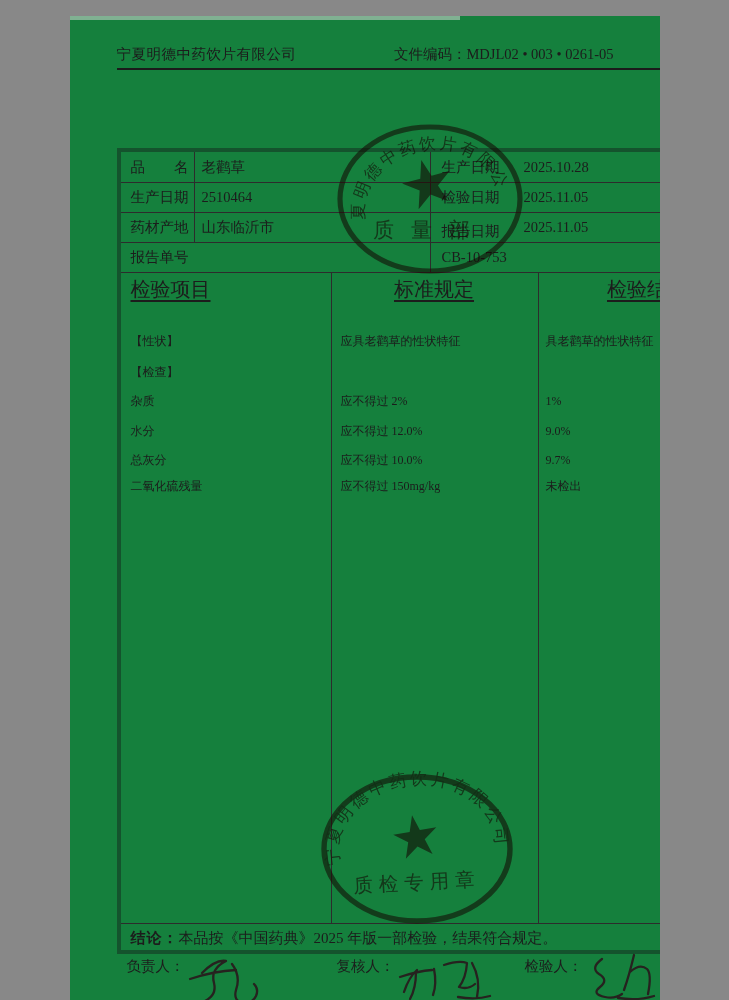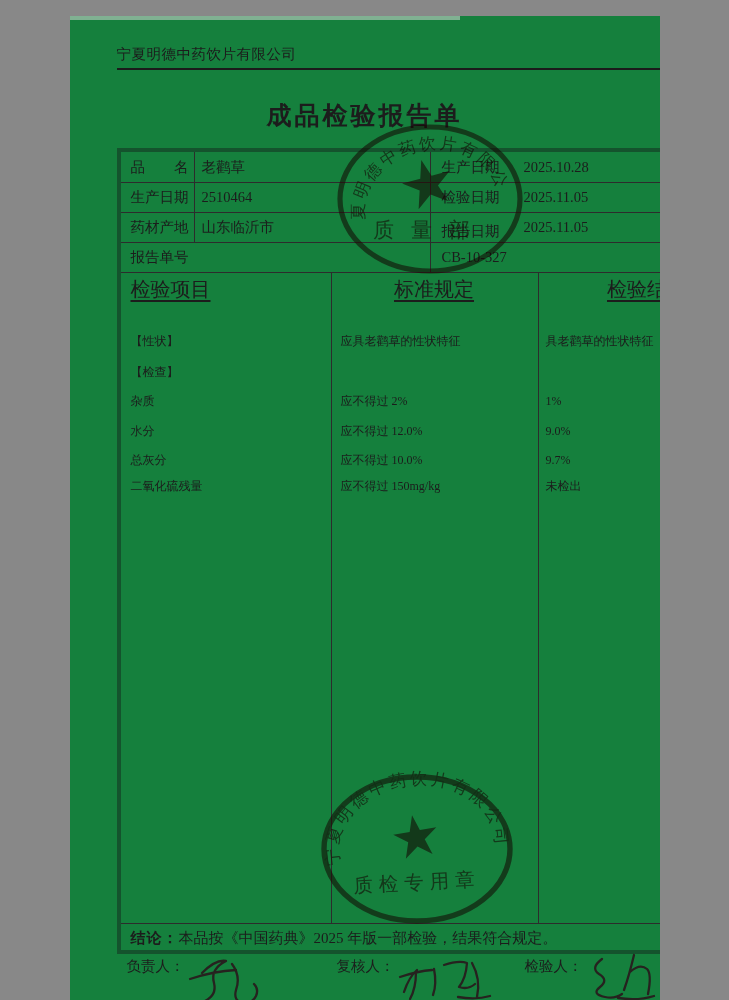--- a/index.html
+++ b/index.html
@@ -34,22 +34,22 @@
   svg { display:block; }
 </style>
 </head>
 <body>
 
 <div class="page">
 
   <div class="abs scan-noise"></div>
 
   <div class="abs company">宁夏明德中药饮片有限公司</div>
+  <div class="abs doccode"><span>文件编码：</span><span>MDJL02 • 003 • 0261-05</span></div>
   <div class="abs headrule"></div>
-  <div class="abs title">成品检验报告单</div>
 
   <div class="abs tbl">
 
     <div class="hl" style="top:30px"></div>
     <div class="hl" style="top:60px"></div>
     <div class="hl" style="top:90px"></div>
     <div class="hl" style="top:120px"></div>
     <div class="hl" style="top:771px"></div>
     <div class="vl" style="left:73px;  top:0;     height:90px"></div>
     <div class="vl" style="left:309px; top:0;     height:120px"></div>
@@ -65,21 +65,21 @@
     <div class="cell" style="left:81px;  top:30px">2510464</div>
     <div class="cell" style="left:321px; top:30px">检验日期</div>
     <div class="cell" style="left:403px; top:30px">2025.11.05</div>
 
     <div class="cell" style="left:10px;  top:60px">药材产地</div>
     <div class="cell" style="left:81px;  top:60px">山东临沂市</div>
     <div class="cell" style="left:321px; top:64px">报告日期</div>
     <div class="cell" style="left:403px; top:60px">2025.11.05</div>
 
     <div class="cell" style="left:10px;  top:90px">报告单号</div>
-    <div class="cell" style="left:321px; top:90px">CB-10-327</div>
+    <div class="cell" style="left:321px; top:90px">CB-10-753</div>
 
     <div class="colhead" style="left:10px">检验项目</div>
     <div class="colhead" style="left:210px; width:207px; text-align:center">标准规定</div>
     <div class="colhead" style="left:417px; width:219px; text-align:center">检验结果</div>
 
     <div class="item" style="left:10px;  top:180px">【性状】</div>
     <div class="item" style="left:220px; top:180px">应具老鹳草的性状特征</div>
     <div class="item" style="left:425px; top:180px">具老鹳草的性状特征</div>
 
     <div class="item" style="left:10px;  top:211px">【检查】</div>

